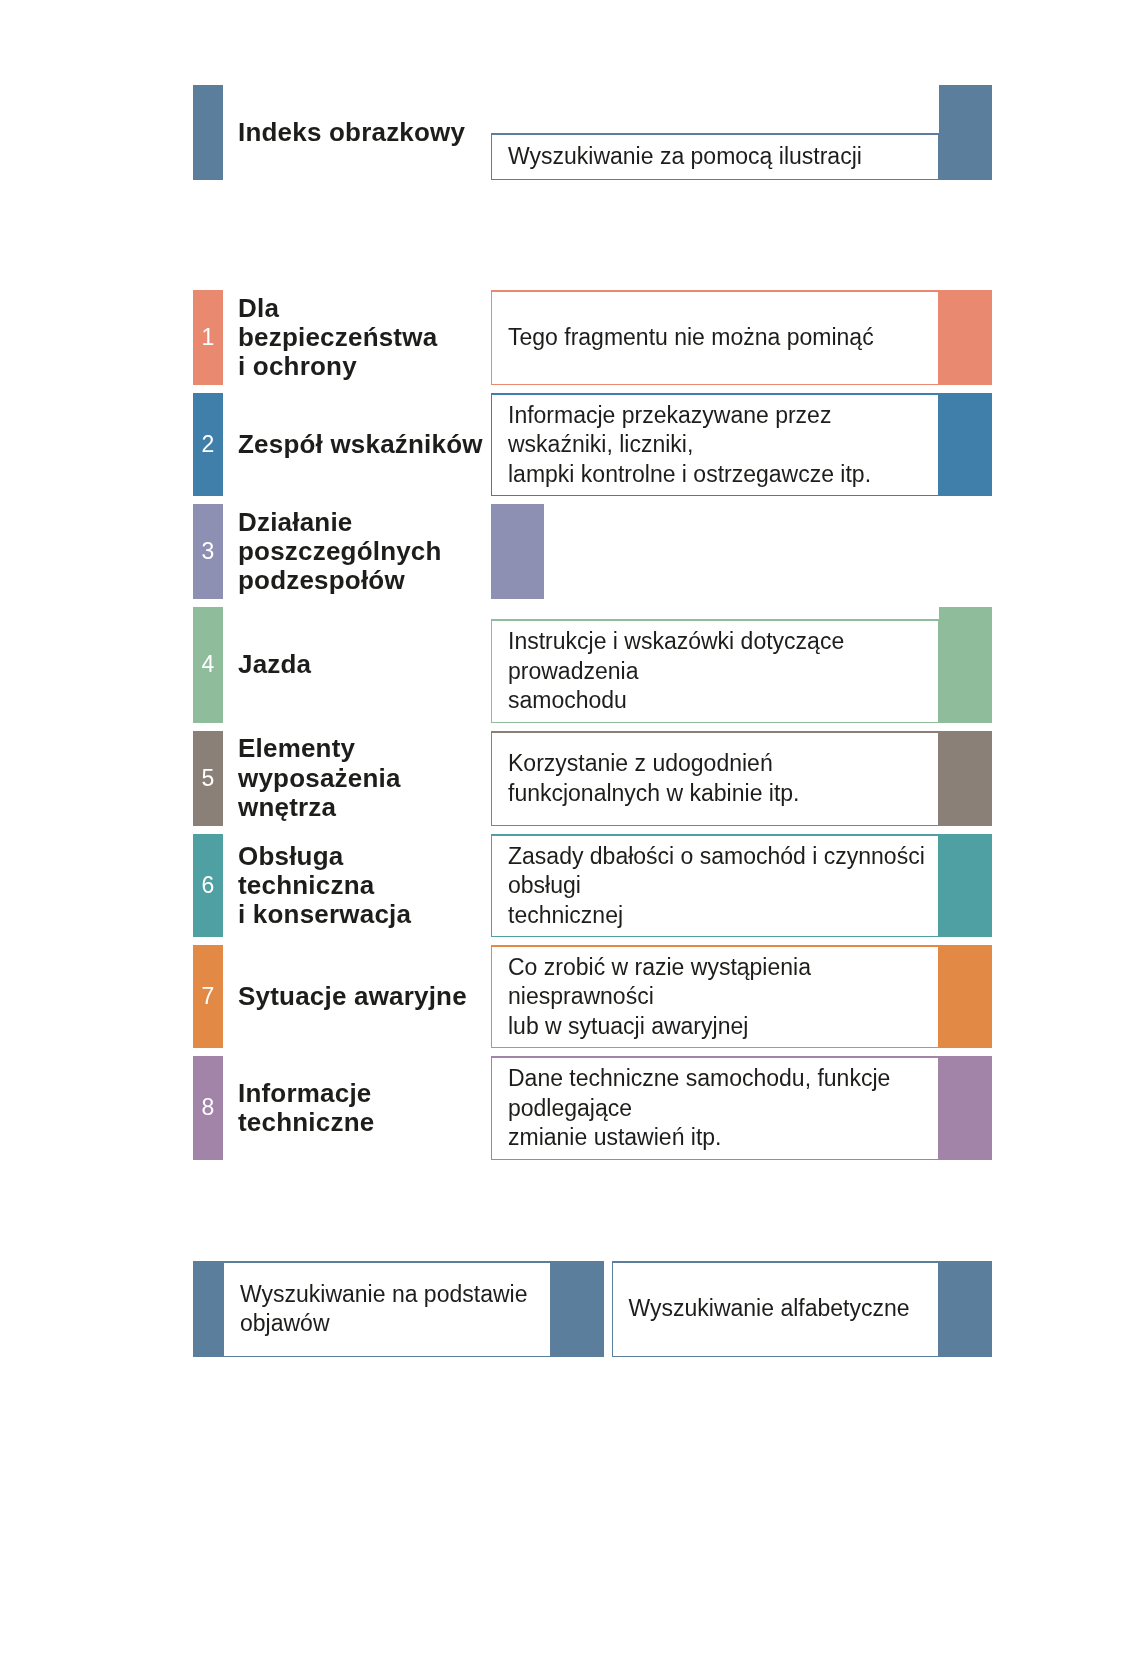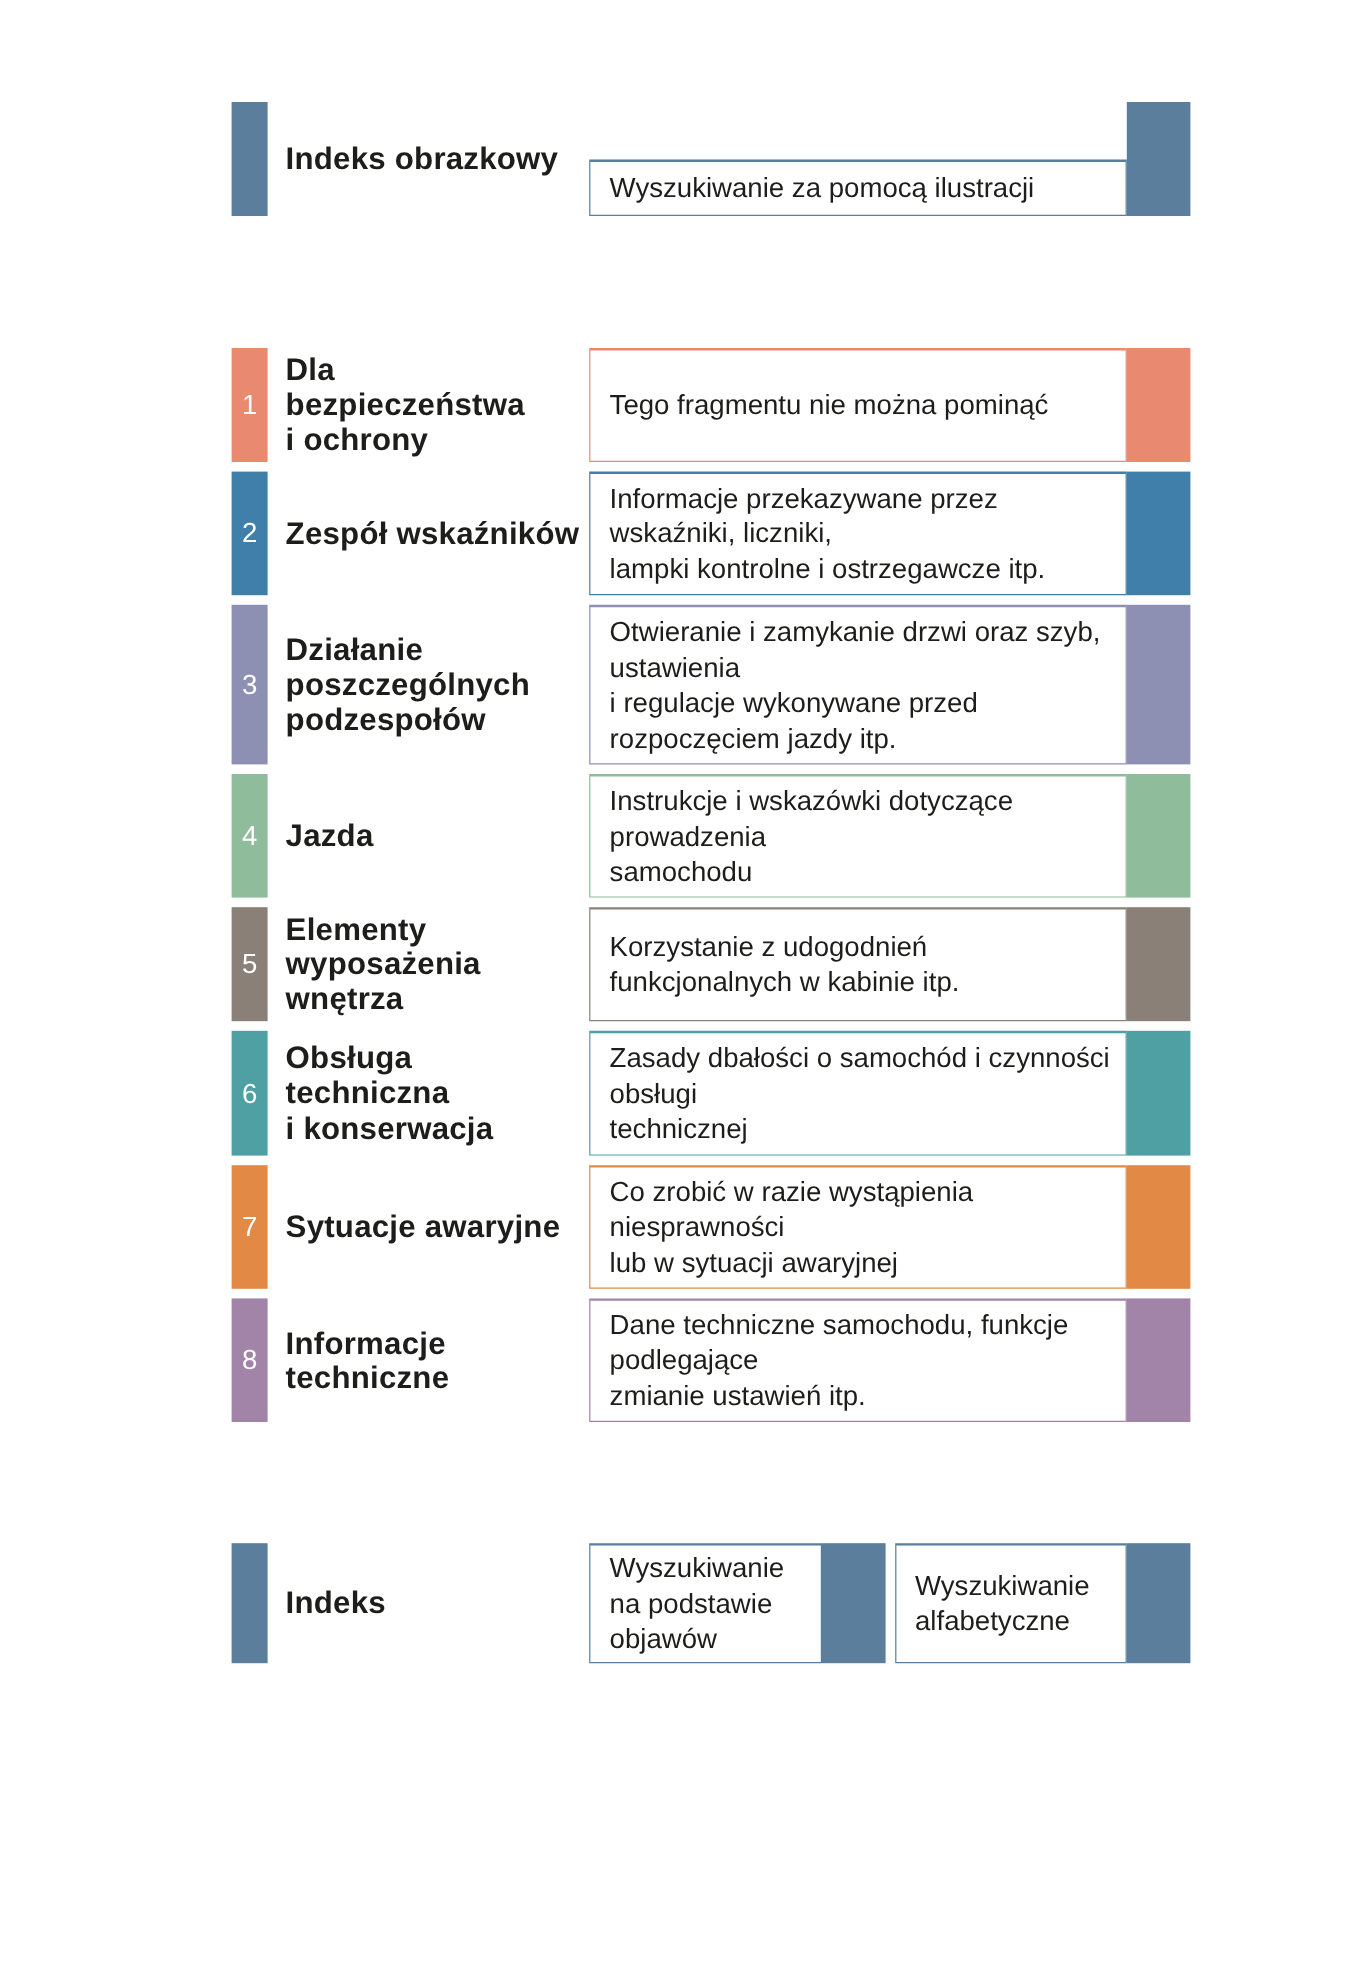--- a/index.html
+++ b/index.html
@@ -119,33 +119,29 @@
       <div class="tab edge" style="background-color: rgb(63, 127, 169);"></div>
     </section>
 
     <section class="row chapter">
       <div class="tab" style="background-color: rgb(141, 144, 179);">
         <span class="num">3</span>
       </div>
       <h2 class="title">Działanie
 poszczególnych
 podzespołów</h2>
-      <div class="desc" style="border-color: rgb(141, 144, 179);">
-        <p class="desc-text">Otwieranie i zamykanie drzwi oraz szyb, ustawienia
-i regulacje wykonywane przed rozpoczęciem jazdy itp.</p>
-      </div>
       <div class="tab edge" style="background-color: rgb(141, 144, 179);"></div>
     </section>
 
     <section class="row chapter">
       <div class="tab" style="background-color: rgb(143, 188, 155);">
         <span class="num">4</span>
       </div>
       <h2 class="title">Jazda</h2>
-      <div class="desc" style="border-color: rgb(143, 188, 155);">
+      <div class="desc" style="border-color: rgb(143, 188, 155); margin-top: 12px;">
         <p class="desc-text">Instrukcje i wskazówki dotyczące prowadzenia
 samochodu</p>
       </div>
       <div class="tab edge" style="background-color: rgb(143, 188, 155);"></div>
     </section>
 
     <section class="row chapter">
       <div class="tab" style="background-color: rgb(139, 128, 120);">
         <span class="num">5</span>
       </div>
@@ -193,21 +189,20 @@
         <p class="desc-text">Dane techniczne samochodu, funkcje podlegające
 zmianie ustawień itp.</p>
       </div>
       <div class="tab edge" style="background-color: rgb(161, 132, 168);"></div>
     </section>
 
   </div>
 
   <section class="row bottom">
     <div class="tab" style="background-color: rgb(90, 126, 155);"></div>
-    <h2 class="title">Indeks</h2>
     <div class="bottom-col">
       <div class="bottom-sub">
         <div class="desc" style="border-color: rgb(90, 126, 155);">
           <p class="desc-text">Wyszukiwanie na podstawie objawów</p>
         </div>
         <div class="tab edge" style="background-color: rgb(90, 126, 155);"></div>
       </div>
       <div class="bottom-sub">
         <div class="desc" style="border-color: rgb(90, 126, 155); align-items: center;">
           <p class="desc-text">Wyszukiwanie alfabetyczne</p>

